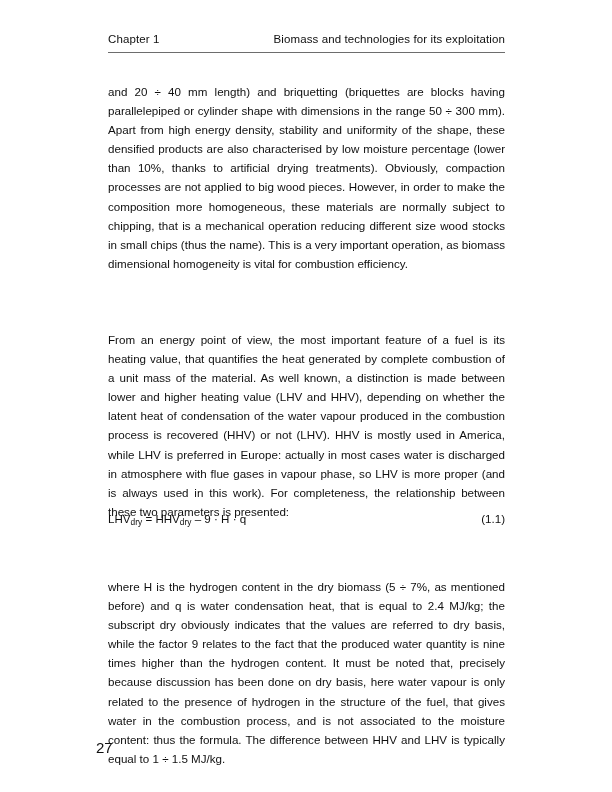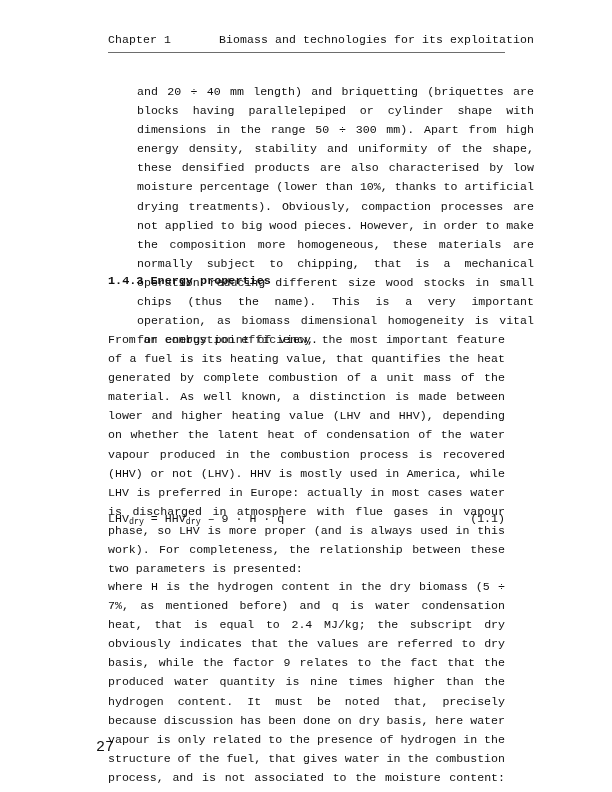--- a/index.html
+++ b/index.html
@@ -6,21 +6,21 @@
     margin: 0;
     padding: 0;
     background: #ffffff;
   }
   .page {
     position: relative;
     width: 612px;
     height: 792px;
     background: #ffffff;
     overflow: hidden;
-    font-family: Liberation Mono, monospace;
+    font-family: Liberation Sans, sans-serif;
     color: #0f0f0f;
     box-sizing: border-box;
   }
 
   
   .header {
     position: absolute;
     left: 108px;
     top: 33px;
     width: 397px;
@@ -97,27 +97,24 @@
 <body>
 
 <div class="page">
 
   <div class="header">
     <span class="header-left">Chapter 1</span>
     <span class="header-right">Biomass and technologies for its exploitation</span>
   </div>
   <div class="header-rule"></div>
 
-  <div class="body-block" style="top:82px;margin-left:29px;">
+  <div class="body-block" style="top:82px;">
     <p class="flush-end-none">and 20 ÷ 40 mm length) and briquetting (briquettes are blocks having parallelepiped or cylinder shape with dimensions in the range 50 ÷ 300 mm). Apart from high energy density, stability and uniformity of the shape, these densified products are also characterised by low moisture percentage (lower than 10%, thanks to artificial drying treatments). Obviously, compaction processes are not applied to big wood pieces. However, in order to make the composition more homogeneous, these materials are normally subject to chipping, that is a mechanical operation reducing different size wood stocks in small chips (thus the name). This is a very important operation, as biomass dimensional homogeneity is vital for combustion efficiency.</p>
   </div>
 
-  <div class="section-heading" style="top:272px;">
-    <span>1.4.3 Energy properties</span>
-  </div>
 
   <div class="body-block" style="top:330px;">
     <p>From an energy point of view, the most important feature of a fuel is its heating value, that quantifies the heat generated by complete combustion of a unit mass of the material. As well known, a distinction is made between lower and higher heating value (LHV and HHV), depending on whether the latent heat of condensation of the water vapour produced in the combustion process is recovered (HHV) or not (LHV). HHV is mostly used in America, while LHV is preferred in Europe: actually in most cases water is discharged in atmosphere with flue gases in vapour phase, so LHV is more proper (and is always used in this work). For completeness, the relationship between these two parameters is presented:</p>
   </div>
 
   <div class="equation-row" style="top:509px;">
     <span class="equation-body">
       <span>LHV</span><sub>dry</sub><span> = </span><span>HHV</span><sub>dry</sub><span> – 9 · H · q</span>
     </span>
     <span class="equation-number">(1.1)</span>

